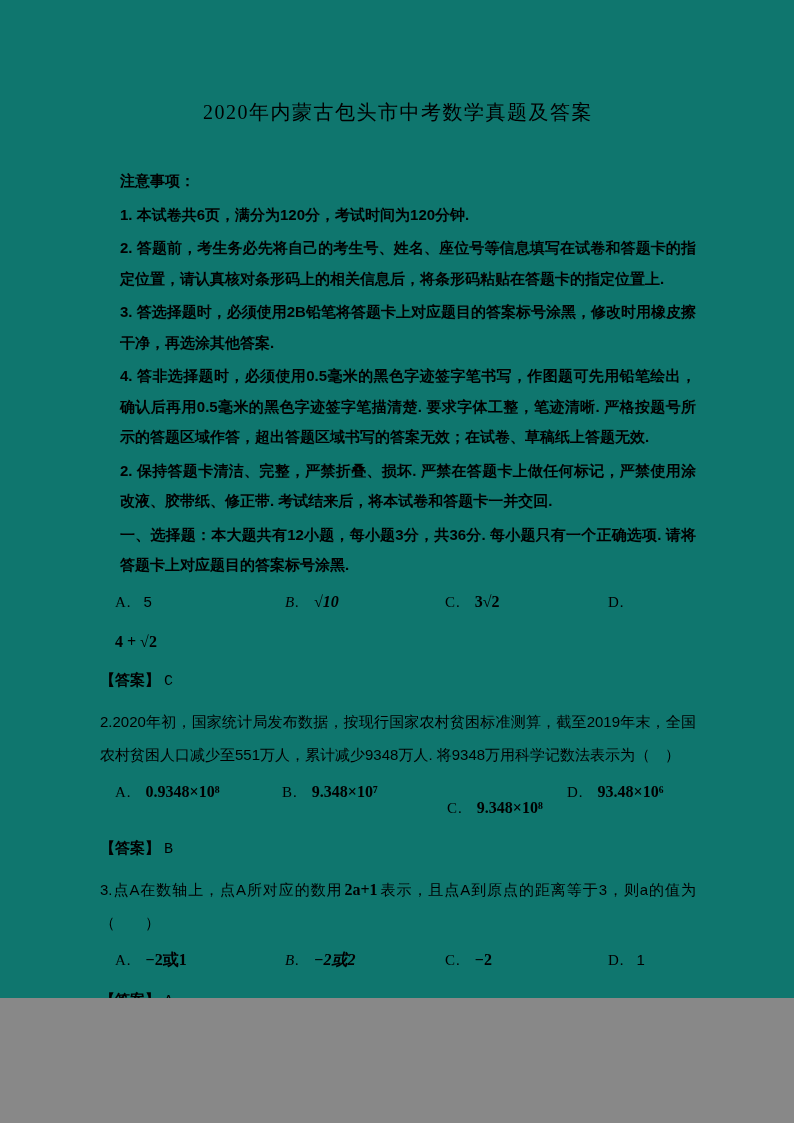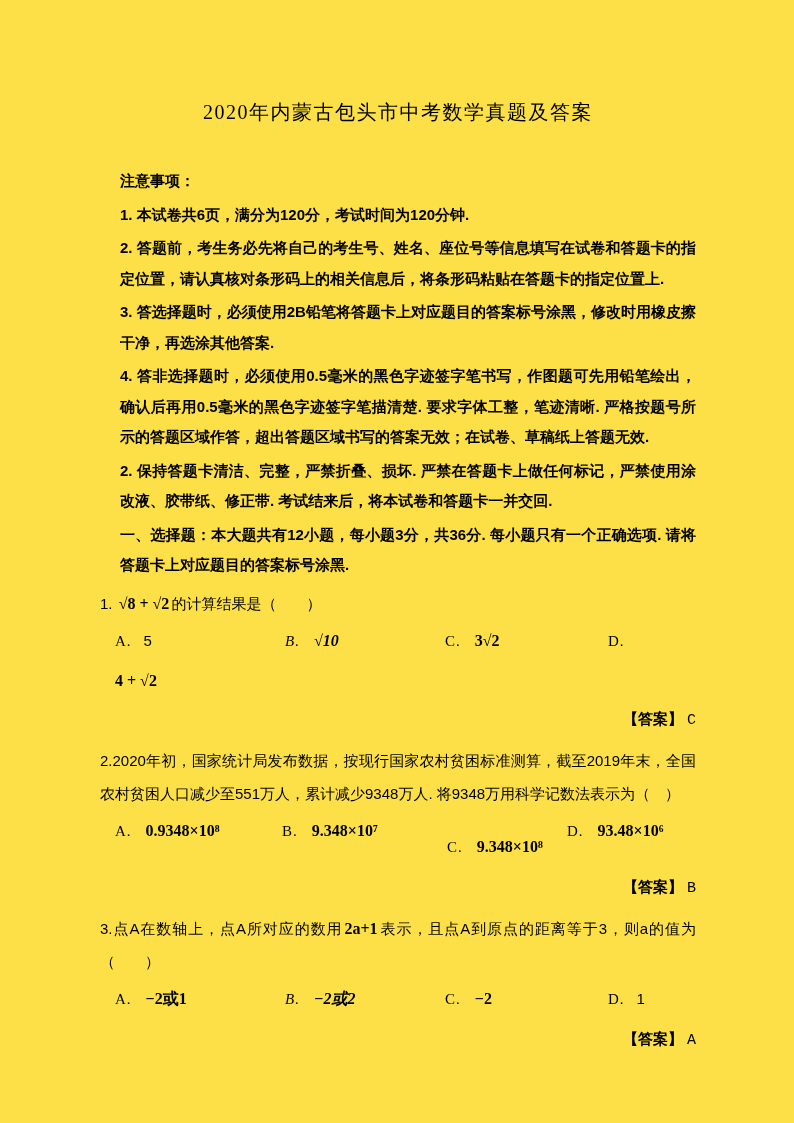--- a/index.html
+++ b/index.html
@@ -1,22 +1,22 @@
 <!DOCTYPE html>
 <html><head>
 <meta charset="utf-8">
 <style>
   * { margin: 0; padding: 0; box-sizing: border-box; }
   html, body { background: #888; }
   .page {
     position: relative;
     width: 794px;
-    height: 1123px;
+    height: 998px;
     margin: 0 auto;
-    background: #fde047;
+    background: #0f766e;
     color: #000000;
     font-family: "Liberation Serif", "DejaVu Serif", serif;
     font-size: 15px;
     overflow: hidden;
   }
   .content {
     position: absolute;
     left: 100px;
     top: 96px;
     width: 596px;
@@ -68,21 +68,20 @@
   .q2-w1 { width: 167px; } .q2-w2 { width: 165px; } .q2-w3 { width: 120px; margin-top: 16px; }
   .opt-wrap {
     padding-left: 15px;
     line-height: 34px;
     margin-bottom: 4px;
   }
   .answer-line {
     line-height: 34px;
     margin-bottom: 6px;
     font-family: "Liberation Sans", "DejaVu Sans", sans-serif;
-    text-align: right;
   }
   .answer-label { font-weight: bold; }
   .answer-value {
     font-family: "Liberation Mono", "DejaVu Sans Mono", monospace;
     margin-left: 4px;
   }
 </style>
 </head>
 <body>
 
@@ -96,21 +95,20 @@
       <p>1. 本试卷共6页，满分为120分，考试时间为120分钟.</p>
       <p>2. 答题前，考生务必先将自己的考生号、姓名、座位号等信息填写在试卷和答题卡的指定位置，请认真核对条形码上的相关信息后，将条形码粘贴在答题卡的指定位置上.</p>
       <p>3. 答选择题时，必须使用2B铅笔将答题卡上对应题目的答案标号涂黑，修改时用橡皮擦干净，再选涂其他答案.</p>
       <p>4. 答非选择题时，必须使用0.5毫米的黑色字迹签字笔书写，作图题可先用铅笔绘出，确认后再用0.5毫米的黑色字迹签字笔描清楚. 要求字体工整，笔迹清晰. 严格按题号所示的答题区域作答，超出答题区域书写的答案无效；在试卷、草稿纸上答题无效.</p>
       <p>2. 保持答题卡清洁、完整，严禁折叠、损坏. 严禁在答题卡上做任何标记，严禁使用涂改液、胶带纸、修正带. 考试结来后，将本试卷和答题卡一并交回.</p>
     </div>
 
     <p class="section-heading">一、选择题：本大题共有12小题，每小题3分，共36分. 每小题只有一个正确选项. 请将答题卡上对应题目的答案标号涂黑.</p>
 
     <div class="question">
-      <p class="stem"><span>1.</span> <span class="formula">√8 + √2</span><span>的计算结果是（　　）</span></p>
       <div class="options">
         <span class="opt q1-w1"><span class="opt-label">A.</span><span class="opt-text">5</span></span>
         <span class="opt q1-w2"><span class="opt-label">B.</span><span class="opt-text formula">√10</span></span>
         <span class="opt q1-w3"><span class="opt-label">C.</span><span class="opt-text formula">3√2</span></span>
         <span class="opt"><span class="opt-label">D.</span></span>
       </div>
       <p class="opt-wrap formula">4 + √2</p>
       <p class="answer-line"><span class="answer-label">【答案】</span><span class="answer-value">C</span></p>
     </div>
 

